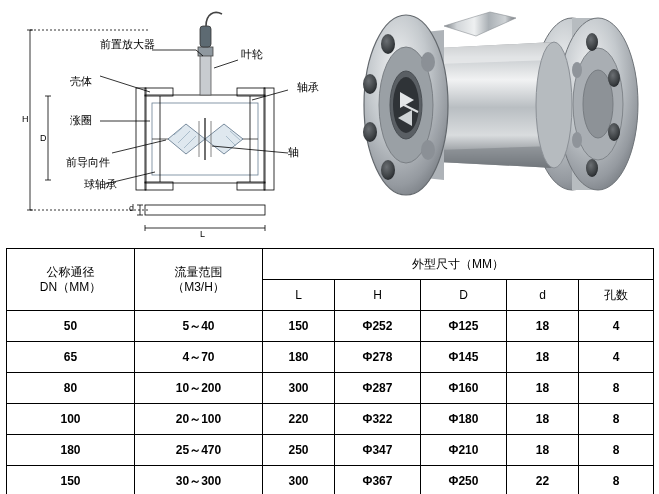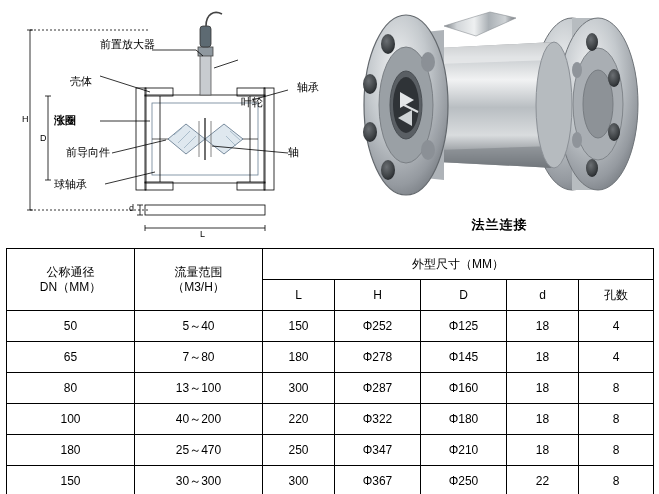--- a/index.html
+++ b/index.html
@@ -85,21 +85,21 @@
     width: 647px;
     font-size: 12px;
     table-layout: fixed;
   }
   table.spec th, table.spec td {
     border: 1px solid #000;
     text-align: center;
     vertical-align: middle;
     padding: 0;
     height: 30px;
-    font-weight: normal;
+    font-weight: bold;
     background: #fff;
   }
   table.spec th {
     font-weight: normal;
   }
   .hdr-tall { height: 46px; }
   .two-line { line-height: 15px; }
   .c1 { width: 128px; }
   .c2 { width: 128px; }
   .c3 { width: 72px; }
@@ -181,27 +181,27 @@
           <line x1="100" y1="76" x2="150" y2="92"></line>
           <line x1="288" y1="90" x2="252" y2="100"></line>
           <line x1="100" y1="121" x2="150" y2="121"></line>
           <line x1="112" y1="153" x2="166" y2="140"></line>
           <line x1="288" y1="153" x2="212" y2="146"></line>
           <line x1="105" y1="184" x2="155" y2="172"></line>
         </g>
       </svg>
 
       <div class="lbl" style="left:100px; top:38px;">前置放大器</div>
-      <div class="lbl" style="left:241px; top:48px;margin-top:48px;">叶轮</div>
+      <div class="lbl" style="left:241px; top:48px;">叶轮</div>
       <div class="lbl" style="left:70px; top:75px;">壳体</div>
       <div class="lbl" style="left:297px; top:81px;">轴承</div>
-      <div class="lbl" style="left:54px; top:114px;font-weight:bold;">涨圈</div>
-      <div class="lbl" style="left:66px; top:146px;">前导向件</div>
+      <div class="lbl" style="left:70px; top:114px;">涨圈</div>
+      <div class="lbl" style="left:66px; top:156px;">前导向件</div>
       <div class="lbl" style="left:288px; top:146px;">轴</div>
-      <div class="lbl" style="left:54px; top:178px;text-align:right;">球轴承</div>
+      <div class="lbl" style="left:84px; top:178px;text-align:right;">球轴承</div>
 
       <div class="lbl-sm" style="left:22px; top:114px;">H</div>
       <div class="lbl-sm" style="left:40px; top:133px;">D</div>
       <div class="lbl-sm" style="left:129px; top:203px;">d</div>
       <div class="lbl-sm" style="left:200px; top:229px;">L</div>
     </div>
 
     <div class="photo">
       <svg width="319" height="244" viewBox="0 0 319 244">
         <defs>
@@ -273,21 +273,20 @@
           <ellipse cx="30" cy="132" rx="7" ry="10" fill="url(#holeG)"></ellipse>
           <ellipse cx="48" cy="170" rx="7" ry="10" fill="url(#holeG)"></ellipse>
           <ellipse cx="88" cy="62" rx="7" ry="10" fill="#8b9096"></ellipse>
           <ellipse cx="88" cy="150" rx="7" ry="10" fill="#8b9096"></ellipse>
         </g>
 
         <g>
           <path d="M104 26 L150 12 L176 18 L136 36 Z" fill="url(#steelH)" stroke="#8b9096" stroke-width="0.6"></path>
         </g>
       </svg>
-      <div class="photo-caption">法兰连接</div>
     </div>
   </div>
 
   <div class="table-wrap">
     <table class="spec">
       <colgroup>
         <col class="c1">
           <col class="c2">
           <col class="c3">
           <col class="c4">
@@ -320,39 +319,39 @@
           <td>50</td>
           <td>5～40</td>
           <td>150</td>
           <td>Φ252</td>
           <td>Φ125</td>
           <td>18</td>
           <td>4</td>
         </tr>
         <tr>
           <td>65</td>
-          <td>7～80</td>
+          <td>4～70</td>
           <td>180</td>
           <td>Φ278</td>
           <td>Φ145</td>
           <td>18</td>
           <td>4</td>
         </tr>
         <tr>
           <td>80</td>
-          <td>13～100</td>
+          <td>10～200</td>
           <td>300</td>
           <td>Φ287</td>
           <td>Φ160</td>
           <td>18</td>
           <td>8</td>
         </tr>
         <tr>
           <td>100</td>
-          <td>40～200</td>
+          <td>20～100</td>
           <td>220</td>
           <td>Φ322</td>
           <td>Φ180</td>
           <td>18</td>
           <td>8</td>
         </tr>
         <tr>
           <td>180</td>
           <td>25～470</td>
           <td>250</td>

